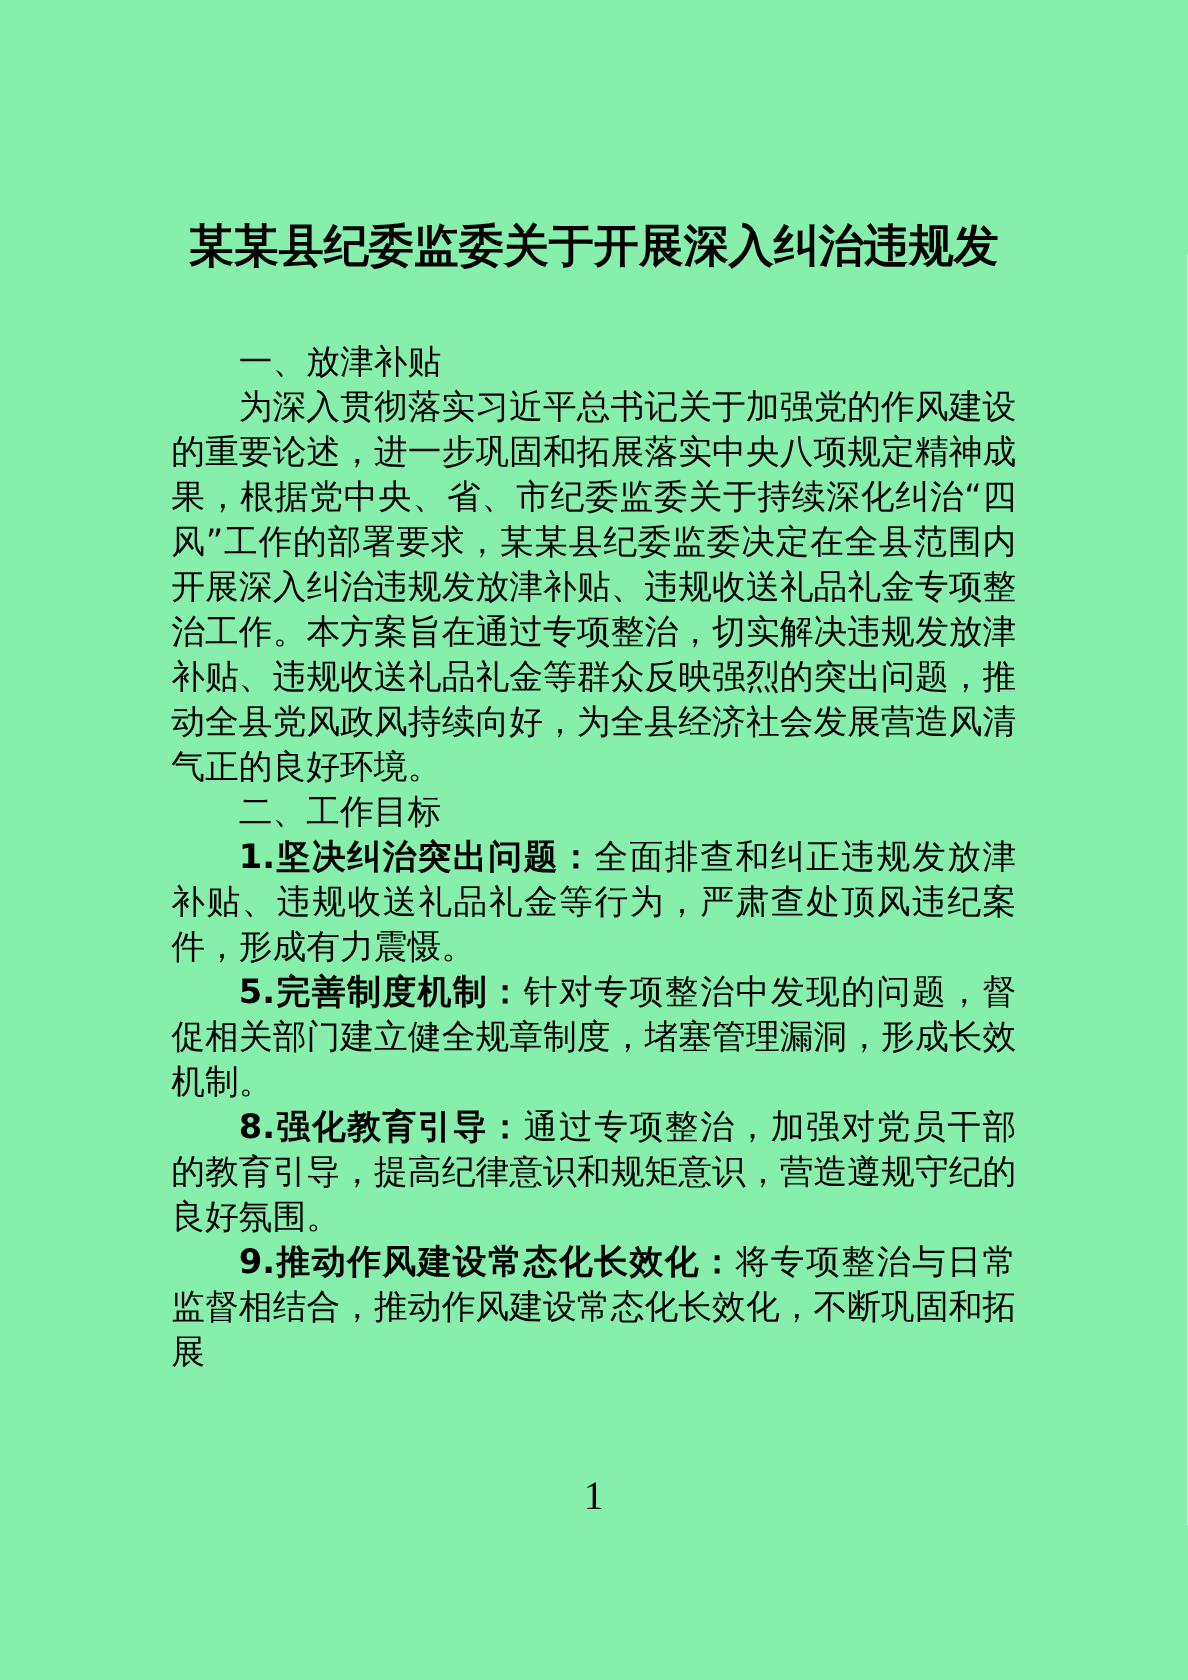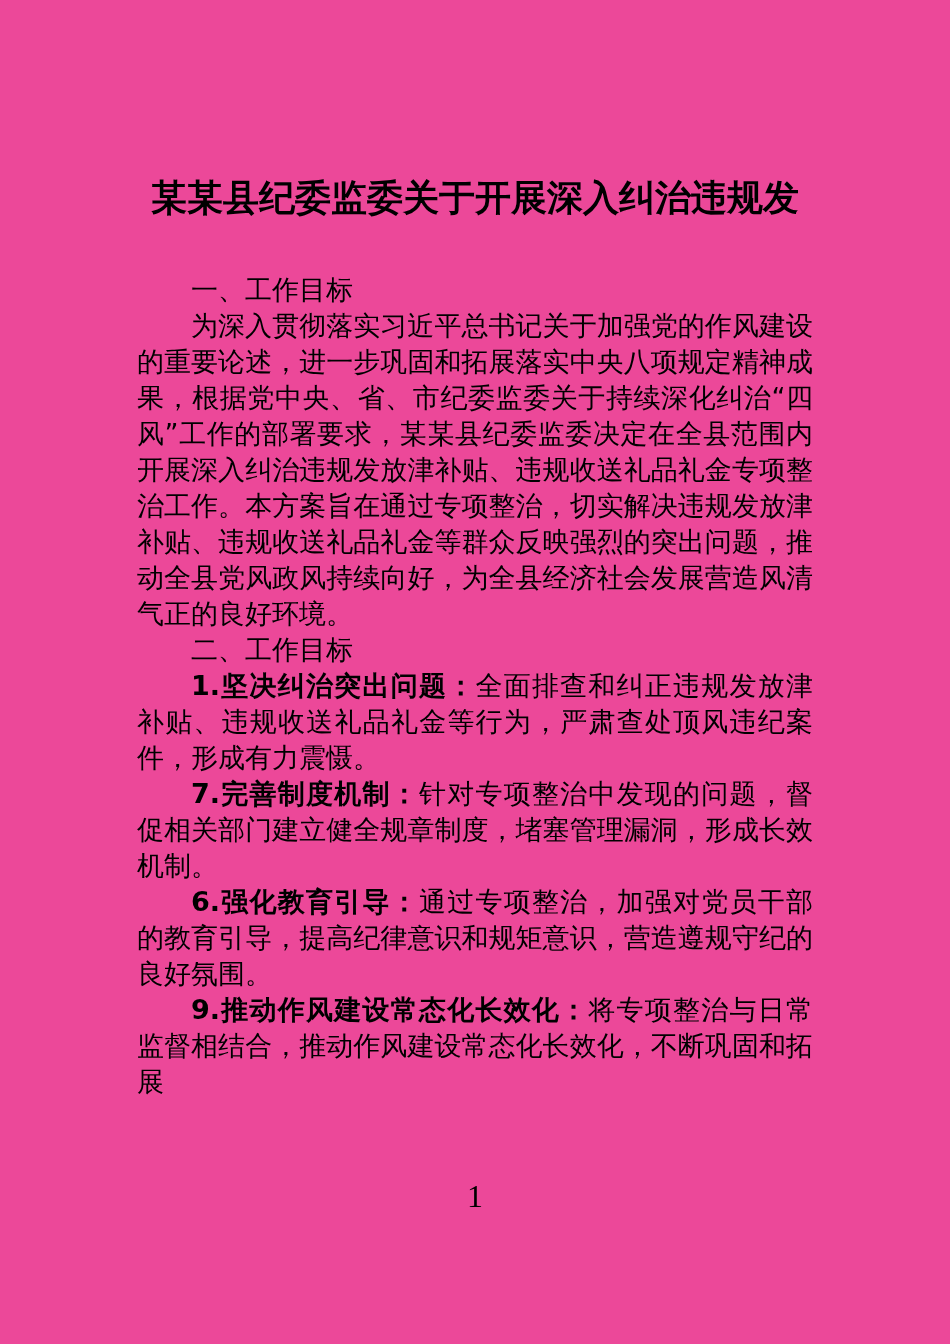--- a/index.html
+++ b/index.html
@@ -4,21 +4,21 @@
 <style>
   html, body {
     margin: 0;
     padding: 0;
     background: #ffffff;
   }
   .doc-page {
     position: relative;
     width: 950px;
     height: 1344px;
-    background: #ec4899;
+    background: #86efac;
     color: #000000;
     font-family: "DejaVu Sans", sans-serif;
     overflow: hidden;
   }
   .doc-title {
     margin: 163px 60px 0 60px;
     font-size: 36px;
     font-weight: 700;
     line-height: 69px;
     text-align: center;
@@ -62,31 +62,31 @@
 <body>
 
 <div class="doc-page">
 
   <h1 class="doc-title">
     <span class="title-line">某某县纪委监委关于开展深入纠治违规发</span>
   </h1>
 
   <div class="doc-body">
 
-    <p class="section-heading">一、工作目标</p>
+    <p class="section-heading">一、放津补贴</p>
 
     <p>为深入贯彻落实习近平总书记关于加强党的作风建设的重要论述，进一步巩固和拓展落实中央八项规定精神成果，根据党中央、省、市纪委监委关于持续深化纠治“四风”工作的部署要求，某某县纪委监委决定在全县范围内开展深入纠治违规发放津补贴、违规收送礼品礼金专项整治工作。本方案旨在通过专项整治，切实解决违规发放津补贴、违规收送礼品礼金等群众反映强烈的突出问题，推动全县党风政风持续向好，为全县经济社会发展营造风清气正的良好环境。</p>
 
     <p class="section-heading">二、工作目标</p>
 
     <p><span class="lead-bold">1.坚决纠治突出问题：</span><span>全面排查和纠正违规发放津补贴、违规收送礼品礼金等行为，严肃查处顶风违纪案件，形成有力震慑。</span></p>
 
-    <p><span class="lead-bold">7.完善制度机制：</span><span>针对专项整治中发现的问题，督促相关部门建立健全规章制度，堵塞管理漏洞，形成长效机制。</span></p>
+    <p><span class="lead-bold">5.完善制度机制：</span><span>针对专项整治中发现的问题，督促相关部门建立健全规章制度，堵塞管理漏洞，形成长效机制。</span></p>
 
-    <p><span class="lead-bold">6.强化教育引导：</span><span>通过专项整治，加强对党员干部的教育引导，提高纪律意识和规矩意识，营造遵规守纪的良好氛围。</span></p>
+    <p><span class="lead-bold">8.强化教育引导：</span><span>通过专项整治，加强对党员干部的教育引导，提高纪律意识和规矩意识，营造遵规守纪的良好氛围。</span></p>
 
     <p><span class="lead-bold">9.推动作风建设常态化长效化：</span><span>将专项整治与日常监督相结合，推动作风建设常态化长效化，不断巩固和拓展</span></p>
 
   </div>
 
   <div class="page-number">1</div>
 
 </div>
 
 </body></html>

